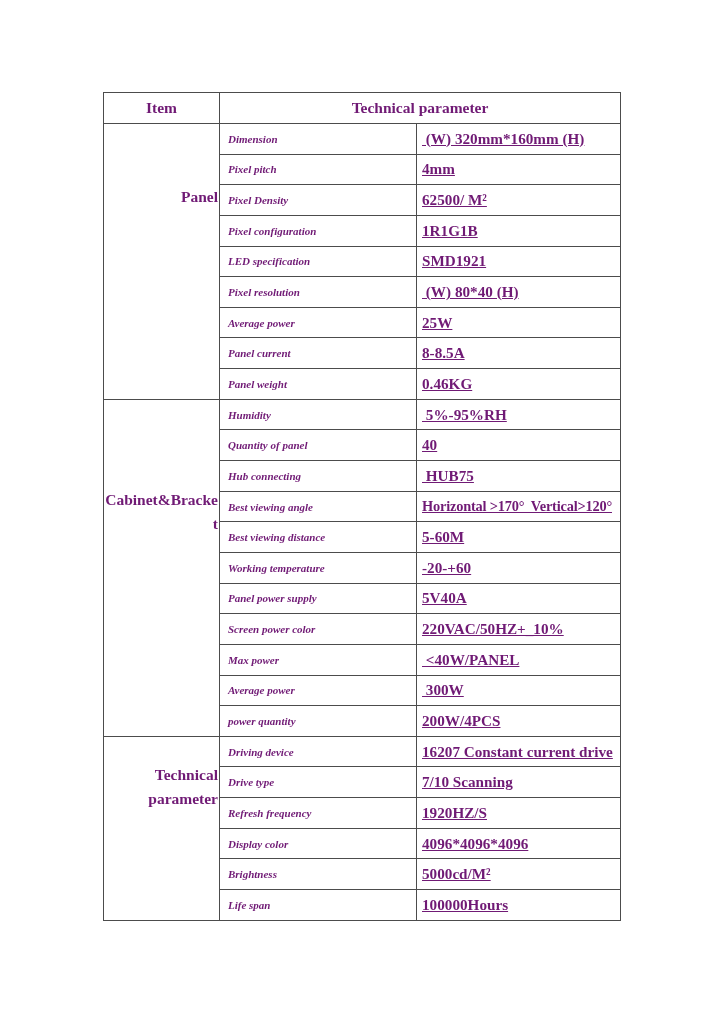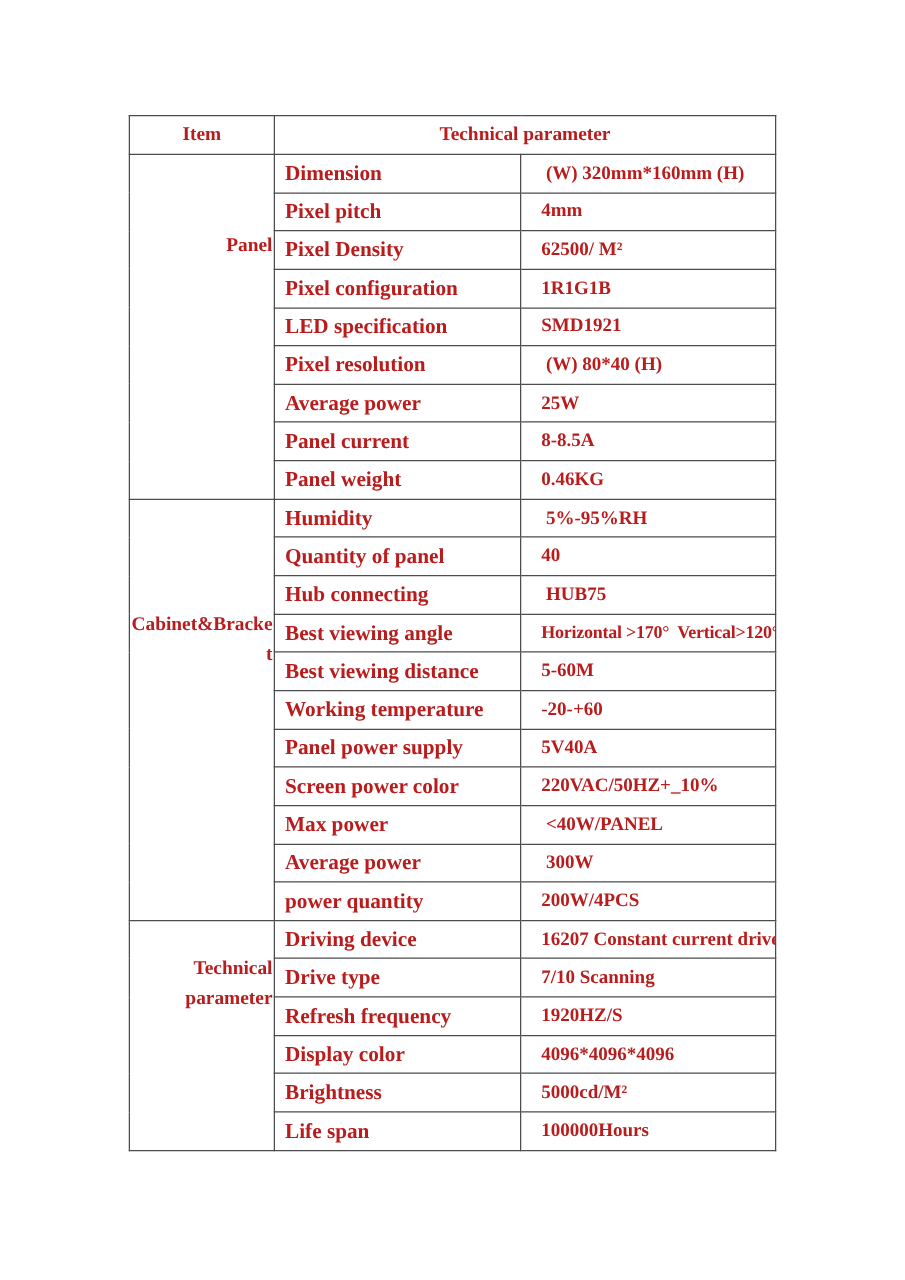--- a/index.html
+++ b/index.html
@@ -6,33 +6,33 @@
   .page {
     position:relative; width:724px; height:1024px; background:#ffffff;
     font-family:"Liberation Serif","DejaVu Serif",serif; color:#1d1d1d;
     overflow:hidden; margin:0 auto;
   }
   table.spec {
     position:absolute; left:103px; top:92px; width:517px;
     border-collapse:collapse; table-layout:fixed;
   }
   table.spec th, table.spec td {
-    border:1px solid #4c4c4c; font-weight:bold; color:#b91c1c;
+    border:1px solid #4c4c4c; font-weight:bold; color:#701a75;
     overflow:hidden;
   }
   tr.hdr { height:31px; }
   tr.hdr th { font-size:15.5px; text-align:center; vertical-align:middle; }
   tr.r { height:30.65px; }
   td.k {
-    font-size:17px; padding:0 2px 0 8px; text-align:left;
-    vertical-align:middle; white-space:pre;
+    font-size:11px; padding:0 2px 0 8px; text-align:left;
+    vertical-align:middle; white-space:pre;font-style:italic;
   }
   td.v {
-    font-size:15.2px; padding:0 2px 0 16px; text-align:left;
-    vertical-align:middle; white-space:pre;
+    font-size:15.2px; padding:0 2px 0 5px; text-align:left;
+    vertical-align:middle; white-space:pre;text-decoration:underline;
   }
   td.v.tight { font-size:14.4px; letter-spacing:-0.2px; }
   td.group {
     vertical-align:top; text-align:right; font-size:15.5px; line-height:24px;
   }
   td.group span { display:block; }
   td.g0 { padding-top:61px; }
   td.g1 { padding-top:88px; }
   td.g2 { padding-top:26px; }
 </style>

